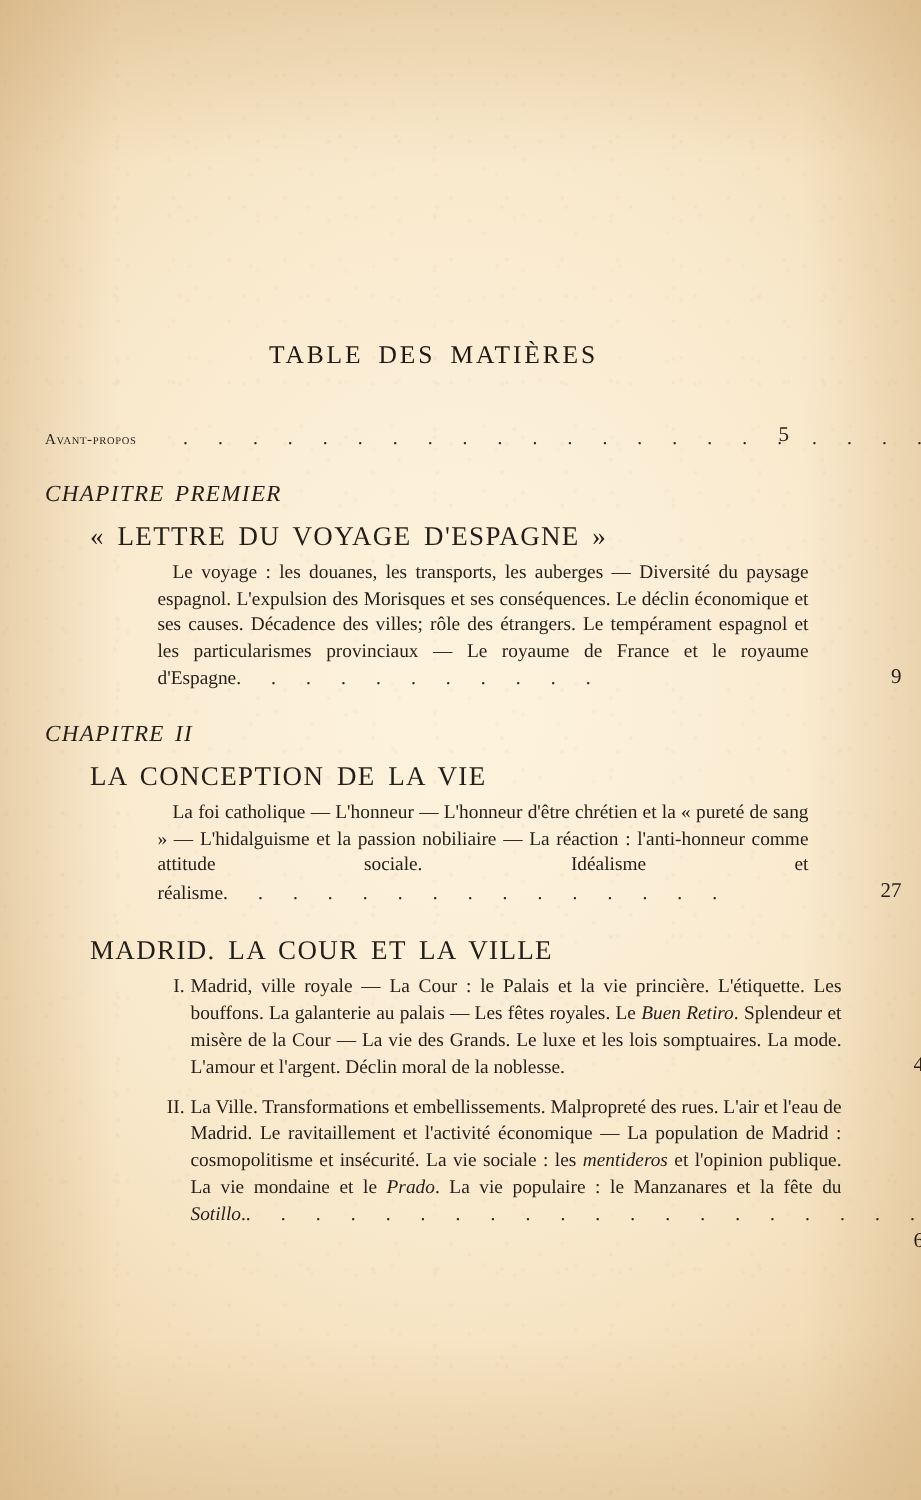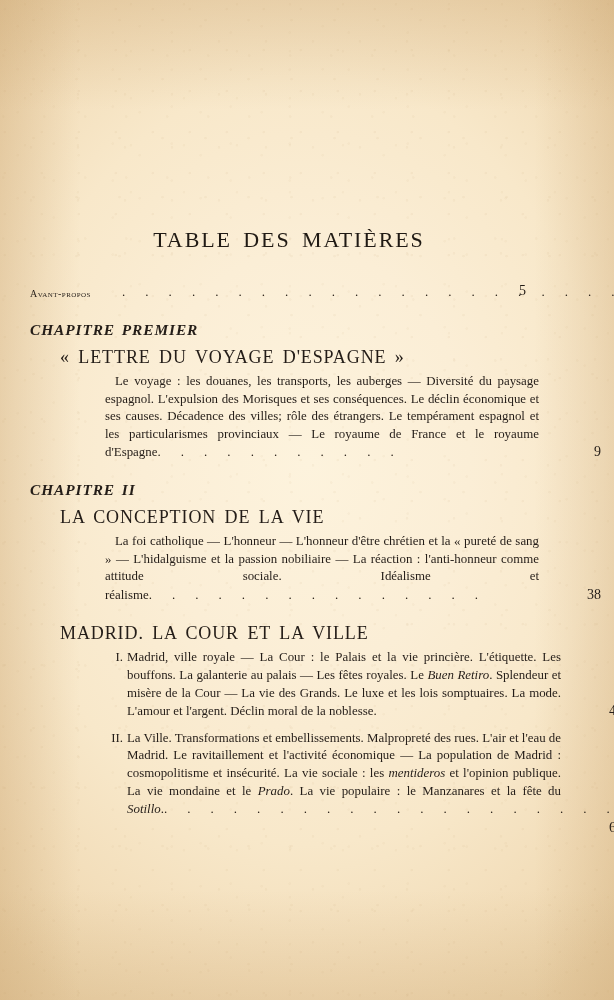--- a/index.html
+++ b/index.html
@@ -61,21 +61,21 @@
     padding: 0;
   }
 
   
   .toc-title {
     position: absolute;
     top: 227px;
     left: 0;
     width: 578px;
     text-align: center;
-    font-size: 22px;
+    font-size: 17px;
     letter-spacing: 1.9px;
     word-spacing: 4px;
     color: #201a14;
   }
 
   
   .entries {
     position: absolute;
     top: 283px;
     left: 30px;
@@ -95,21 +95,20 @@
   }
 
   .chapter-block { margin-bottom: 2px; }
 
   .chapter-label {
     font-style: italic;
     font-size: 15.4px;
     letter-spacing: .9px;
     word-spacing: 2px;
     margin-bottom: 8px;
-    font-weight: bold;
   }
   .chapter-title {
     margin-left: 30px;
     font-size: 18px;
     letter-spacing: .9px;
     word-spacing: 3px;
     margin-bottom: 5px;
   }
 
   .summary {
@@ -195,21 +194,21 @@
           <span>Le voyage : les douanes, les transports, les auberges — Diversité du paysage espagnol. L'expulsion des Morisques et ses conséquences. Le déclin économique et ses causes. Décadence des villes; rôle des étrangers. Le tempérament espagnol et les particularismes provinciaux — Le royaume de France et le royaume d'Espagne</span><span class="leader">. . . . . . . . . . .</span><span class="sum-pageno">9</span>
         </div>
       </div>
 
       <div class="gap-after-summary"></div>
 
       <div class="chapter-block">
         <div class="chapter-label">CHAPITRE II</div>
         <div class="chapter-title">LA CONCEPTION DE LA VIE</div>
         <div class="summary">
-          <span>La foi catholique — L'honneur — L'honneur d'être chrétien et la « pureté de sang » — L'hidalguisme et la passion nobiliaire — La réaction : l'anti-honneur comme attitude sociale. Idéalisme et réalisme</span><span class="leader">. . . . . . . . . . . . . . .</span><span class="sum-pageno">38</span>
+          <span>La foi catholique — L'honneur — L'honneur d'être chrétien et la « pureté de sang » — L'hidalguisme et la passion nobiliaire — La réaction : l'anti-honneur comme attitude sociale. Idéalisme et réalisme</span><span class="leader">. . . . . . . . . . . . . . .</span><span class="sum-pageno">27</span>
         </div>
       </div>
 
       <div class="gap-after-summary"></div>
 
       <div class="chapter-block">
         <div class="chapter-title">MADRID. LA COUR ET LA VILLE</div>
 
         <div class="summary roman">
           <span class="num">I.</span><span>Madrid, ville royale — La Cour : le Palais et la vie princière. L'étiquette. Les bouffons. La galanterie au palais — Les fêtes royales. Le </span><i>Buen Retiro</i><span>. Splendeur et misère de la Cour — La vie des Grands. Le luxe et les lois somptuaires. La mode. L'amour et l'argent. Déclin moral de la noblesse</span><span class="leader">.</span><span class="sum-pageno">49</span>

